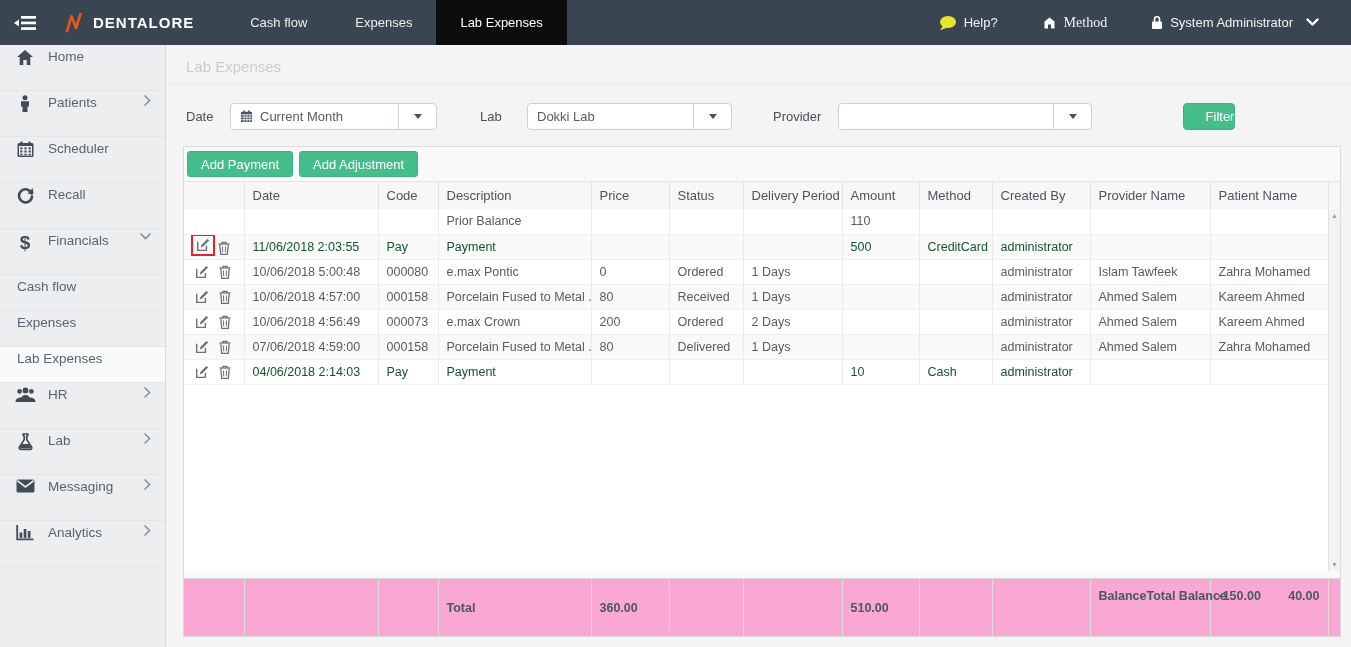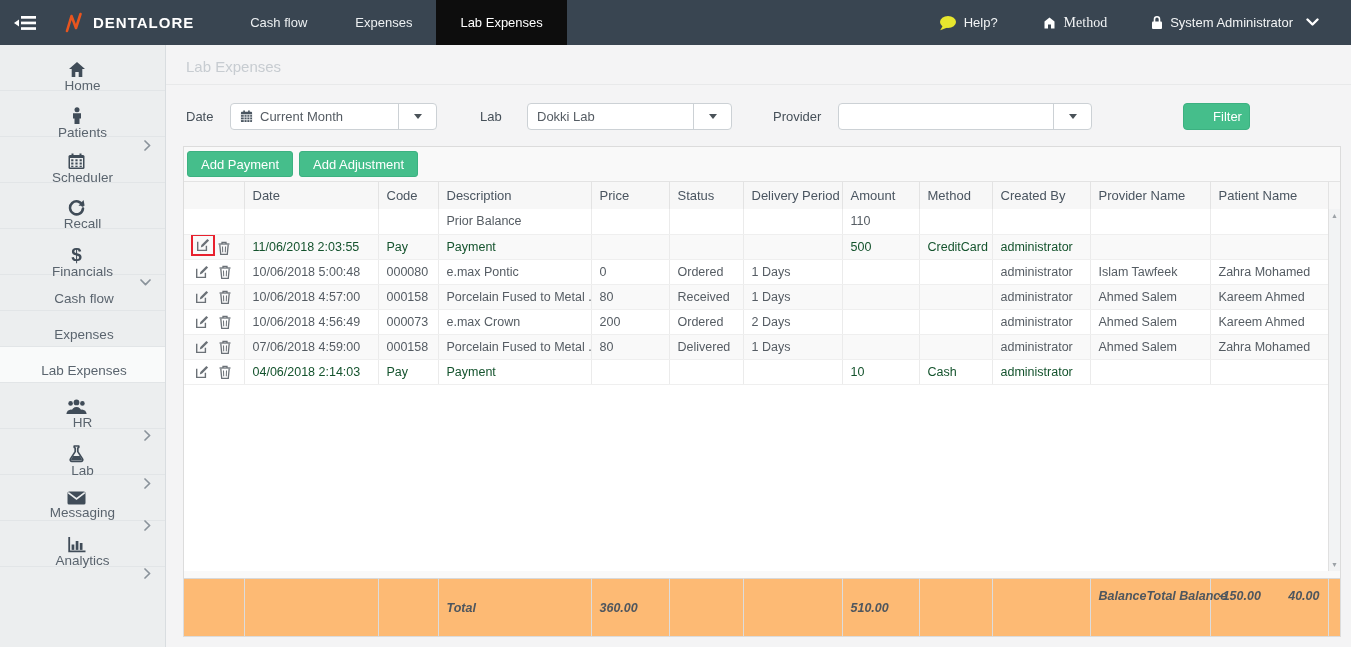--- a/index.html
+++ b/index.html
@@ -13,38 +13,38 @@
   .brand-name { font-size:15px; font-weight:bold; letter-spacing:1px; color:#fff; }
   .nav-tabs { display:flex; height:45px; margin-left:32px; }
   .tab { padding:0 24px; line-height:45px; font-size:13px; color:#edf0f2; cursor:pointer; }
   .tab.active { background:#0d0d0d; color:#fff; }
   .top-right { margin-left:auto; display:flex; align-items:center; gap:44px; padding-right:32px; }
   .top-item { display:flex; align-items:center; gap:7px; font-size:13px; cursor:pointer; color:#f2f4f5; }
   .top-item.serif span { font-family:"Liberation Serif", serif; font-size:14px; }
 
   
   .sidebar { position:absolute; top:45px; left:0; width:166px; bottom:0; background:#eceeef; border-right:1px solid #d9dde0; }
-  .side-item { height:46px; display:flex; align-items:center; padding:16px 14px; border-bottom:1px solid #e2e5e7; font-size:13.5px; color:#5a646e; cursor:pointer;flex-direction:column; }
+  .side-item { height:46px; display:flex; align-items:flex-start; padding:4px 14px; border-bottom:1px solid #e2e5e7; font-size:13.5px; color:#5a646e; cursor:pointer; }
   .side-item .icon { width:22px; margin-right:12px; display:flex; justify-content:center; align-items:center; }
   .side-item.sub { height:36px; padding-left:17px; }
   .side-item.active { background:#f9fafa; }
   .chev { margin-left:auto; display:flex; align-items:center; }
   .dollar { font-size:19px; font-weight:bold; color:#404c58; line-height:1; }
 
   
   .content { position:absolute; left:166px; top:45px; right:0; bottom:0; background:#f4f4f5; }
   .page-title { position:absolute; left:20px; top:13px; font-size:15px; color:#c7ccd1; }
   .title-divider { position:absolute; left:0; right:0; top:39px; height:1px; background:#e8e9ea; }
   .flabel { position:absolute; top:58px; height:27px; line-height:27px; font-size:13px; color:#465059; }
   .dd { position:absolute; top:58px; height:27px; background:#fff; border:1px solid #ccd1d5; border-radius:4px; display:flex; align-items:center; cursor:pointer; }
   .dd .val { flex:1; padding:0 9px; font-size:13px; color:#555c63; white-space:nowrap; overflow:hidden; display:flex; align-items:center; gap:7px; }
   .dd .arrow-box { width:38px; height:100%; border-left:1px solid #ccd1d5; display:flex; align-items:center; justify-content:center; }
   .tri { width:0; height:0; border-left:4.5px solid transparent; border-right:4.5px solid transparent; border-top:5.5px solid #4a5258; }
   .btn-green { background:#45be8b; border:1px solid #3cb181; border-radius:3px; color:#fff; font-size:13px; height:26px; display:inline-flex; align-items:center; justify-content:center; padding:0 13px; cursor:pointer; }
-  .filter-btn { position:absolute; left:1017px; top:58px; width:67px; height:27px; gap:22px; border-radius:4px;align-items:center; }
+  .filter-btn { position:absolute; left:1017px; top:58px; width:52px; height:27px; gap:22px; border-radius:4px;align-items:center; }
 
   
   .panel { position:absolute; left:17px; top:101px; width:1158px; height:491px; background:#f9f9f9; border:1px solid #dcdcdc; }
   .toolbar { position:absolute; top:0; left:0; right:0; height:34px; padding:4px 3px; display:flex; gap:6px; }
   table { table-layout:fixed; border-collapse:collapse; }
   .thead { position:absolute; top:34px; left:0; width:1156px; }
   .thead th { background:#f7f7f7; border-top:1px solid #e3e3e3; border-bottom:1px solid #d9d9d9; border-right:1px solid #e3e3e3; height:28px; font-size:13px; font-weight:400; color:#4a5560; text-align:left; padding:0 8px; white-space:nowrap; overflow:hidden; cursor:pointer; }
   .thead th.stub { border-right:none; }
   .tbody { position:absolute; top:62px; left:0; width:1156px; height:362px; background:#fff; }
   .rows { width:1144px; background:#fff; }
@@ -52,21 +52,21 @@
   .rows tr.striped { background:#f9f9f9; }
   .rows tr.pay td { color:#14532d; }
   .cell-actions { padding-left:11px !important; }
   .icon-btn { display:inline-flex; align-items:center; cursor:pointer; vertical-align:middle; }
   .icon-btn.edit { margin-right:10px; }
   .annot { display:inline-flex; align-items:center; justify-content:center; border:2px solid #e8212e; padding:2px 3px; margin:-4px 3px -4px -4px; }
   .annot .icon-btn.edit { margin-right:0; }
   .vscroll { position:absolute; top:0; right:0; width:12px; height:100%; background:#f2f3f4; border-left:1px solid #e0e0e0; cursor:pointer; }
   .sarr { position:absolute; left:0; width:11px; text-align:center; font-size:7px; color:#9ca1a6; }
   .sarr.up { top:3px; } .sarr.down { bottom:3px; }
-  .tfoot { position:absolute; bottom:0; left:0; width:1156px; background:#fdba74; border-top:1px solid #d8d8d8;font-style:italic; }
+  .tfoot { position:absolute; bottom:0; left:0; width:1156px; background:#f9a8d4; border-top:1px solid #d8d8d8; }
   .tfoot td { height:57px; border-right:1px solid #dcdcdc; font-size:12.5px; font-weight:bold; color:#4e565e; padding:0 8px; vertical-align:middle; white-space:nowrap; }
   .tfoot td.stub { border-right:none; }
   .stack { display:flex; flex-direction:row; justify-content:space-between; height:57px; padding:10px 0 9px 0; }
 </style>
 </head>
 <body>
 
 <div class="topbar">
   <div class="hamburger">
     <svg width="24" height="16" viewBox="0 0 24 16">

